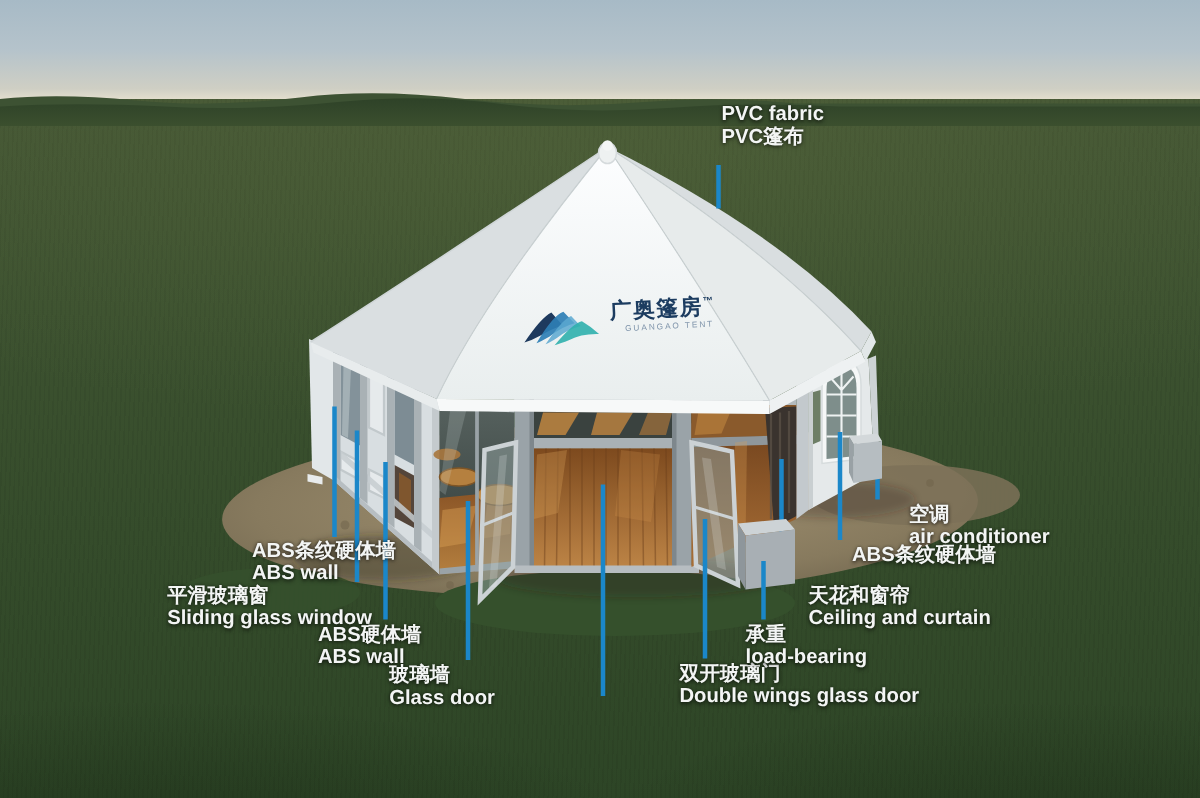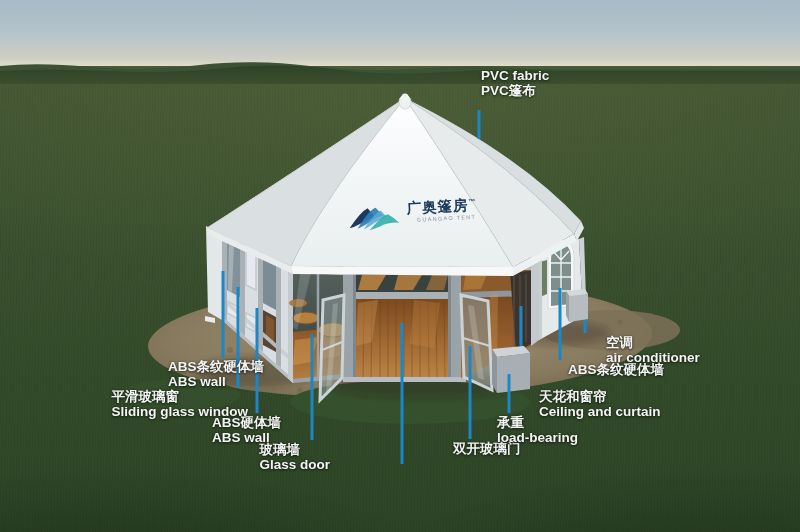--- a/index.html
+++ b/index.html
@@ -255,20 +255,21 @@
   <div class="ann r" style="right:519px;top:415px">
     <span class="l1">ABS硬体墙</span>
     <span class="l2">ABS wall</span>
   </div>
   <div class="ann r" style="right:470px;top:442px">
     <span class="l1">玻璃墙</span>
     <span class="l2">Glass door</span>
   </div>
   <div class="ann" style="left:429px;top:441px">
     <span class="l1">双开玻璃门</span>
+    <span class="l2">Double wings glass door</span>
   </div>
   <div class="ann" style="left:582px;top:335px">
     <span class="l1">空调</span>
     <span class="l2">air conditioner</span>
   </div>
   <div class="ann" style="left:544px;top:362px">
     <span class="l1">ABS条纹硬体墙</span>
   </div>
   <div class="ann" style="left:515px;top:389px">
     <span class="l1">天花和窗帘</span>

